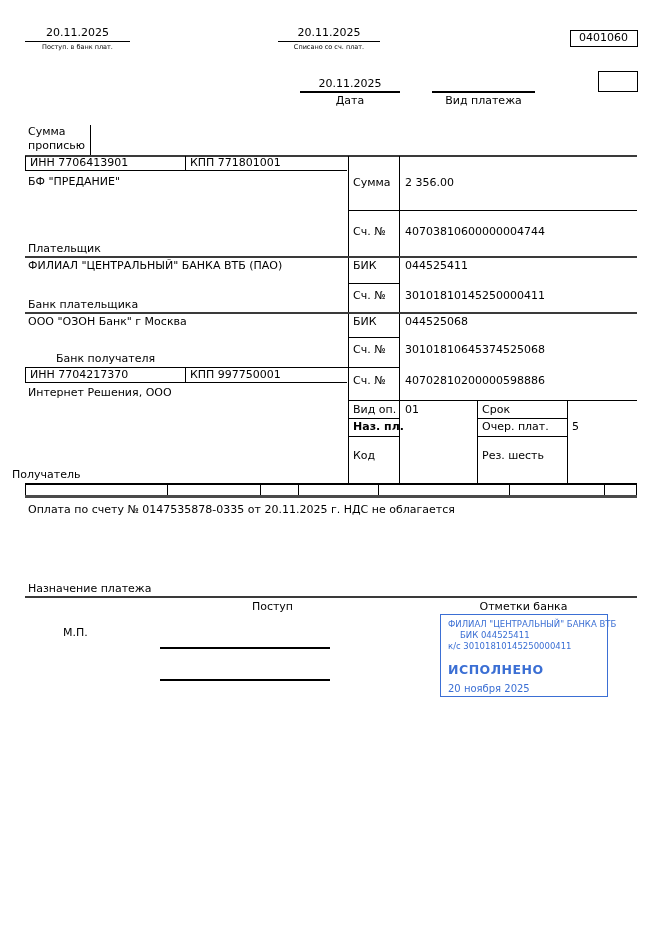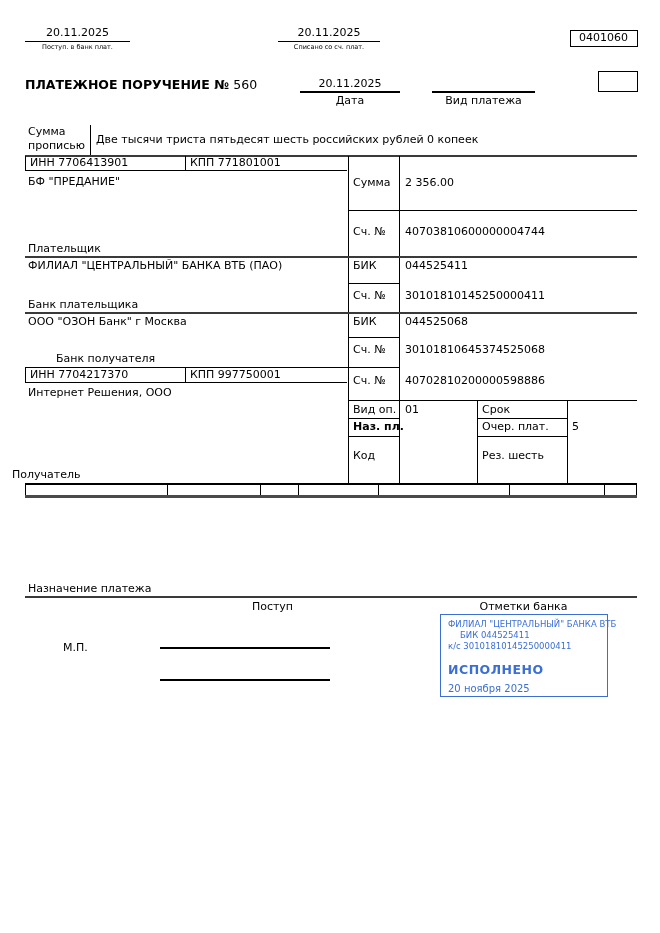--- a/index.html
+++ b/index.html
@@ -29,35 +29,33 @@
   <div class="t tc tiny" style="left:25px;top:44px;width:105px;">Поступ. в банк плат.</div>
 
   <div class="t tc" style="left:278px;top:27px;width:102px;">20.11.2025</div>
   <div class="hl" style="left:278px;top:41px;width:102px;"></div>
   <div class="t tc tiny" style="left:278px;top:44px;width:102px;">Списано со сч. плат.</div>
 
   <div class="box" style="left:570px;top:30px;width:68px;height:17px;">
     <div class="t tc" style="left:0;top:1px;width:65px;">0401060</div>
   </div>
 
-  <div class="t" style="left:25px;top:78px;font-size:12.5px;"><span class="b">ПЛАТЕЖНОЕ ПОРУЧЕНИЕ №</span>&nbsp;<span>560</span></div>
 
   <div class="t tc" style="left:300px;top:78px;width:100px;">20.11.2025</div>
   <div class="hl" style="left:300px;top:91px;width:100px;height:1.5px;"></div>
   <div class="t tc" style="left:300px;top:95px;width:100px;">Дата</div>
 
   <div class="hl" style="left:432px;top:91px;width:103px;height:1.5px;"></div>
   <div class="t tc" style="left:432px;top:95px;width:103px;">Вид платежа</div>
 
   <div class="box" style="left:598px;top:71px;width:40px;height:21px;"></div>
 
   <div class="t" style="left:28px;top:126px;">Сумма</div>
   <div class="t" style="left:28px;top:140px;">прописью</div>
   <div class="vl" style="left:90px;top:125px;height:31px;"></div>
-  <div class="t" style="left:96px;top:134px;">Две тысячи триста пятьдесят шесть российских рублей 0 копеек</div>
   <div class="hl2" style="left:25px;top:155px;width:612px;"></div>
 
   <div class="vl" style="left:25px;top:156px;height:14px;"></div>
   <div class="t" style="left:30px;top:157px;">ИНН 7706413901</div>
   <div class="vl" style="left:185px;top:156px;height:14px;"></div>
   <div class="t" style="left:190px;top:157px;">КПП 771801001</div>
   <div class="hl" style="left:25px;top:170px;width:322px;"></div>
 
   <div class="vl" style="left:348px;top:156px;height:327px;"></div>
   <div class="vl" style="left:399px;top:156px;height:327px;"></div>
@@ -122,27 +120,28 @@
   <div class="vl" style="left:25px;top:483px;height:12px;"></div>
   <div class="vl" style="left:167px;top:483px;height:12px;"></div>
   <div class="vl" style="left:260px;top:483px;height:12px;"></div>
   <div class="vl" style="left:298px;top:483px;height:12px;"></div>
   <div class="vl" style="left:378px;top:483px;height:12px;"></div>
   <div class="vl" style="left:509px;top:483px;height:12px;"></div>
   <div class="vl" style="left:604px;top:483px;height:12px;"></div>
   <div class="vl" style="left:636px;top:483px;height:12px;"></div>
   <div class="hl2" style="left:25px;top:495px;width:612px;height:2.5px;background:#4a4a4a;"></div>
 
+  <div class="t" style="left:28px;top:504px;">Оплата по счету № 0147535878-0335 от 20.11.2025 г. НДС не облагается</div>
   <div class="t" style="left:28px;top:583px;">Назначение платежа</div>
   <div class="hl2" style="left:25px;top:596px;width:612px;"></div>
 
   <div class="t tc" style="left:200px;top:601px;width:145px;">Поступ</div>
   <div class="t tc" style="left:440px;top:601px;width:167px;">Отметки банка</div>
 
-  <div class="t" style="left:63px;top:642px;">М.П.</div>
+  <div class="t" style="left:63px;top:627px;">М.П.</div>
   <div class="hl" style="left:160px;top:647px;width:170px;height:1.5px;"></div>
   <div class="hl" style="left:160px;top:679px;width:170px;height:1.5px;"></div>
 
   <div class="stamp" style="left:440px;top:614px;width:168px;height:83px;">
     <div class="st" style="left:7px;top:5px;">ФИЛИАЛ "ЦЕНТРАЛЬНЫЙ" БАНКА ВТБ</div>
     <div class="st" style="left:7px;top:16px;margin-left:12px;">БИК 044525411</div>
     <div class="st" style="left:7px;top:27px;">к/с 30101810145250000411</div>
     <div class="st b" style="left:7px;top:48px;font-size:12.5px;letter-spacing:0.5px;">ИСПОЛНЕНО</div>
     <div class="st" style="left:7px;top:68px;font-size:10px;">20 ноября 2025</div>
   </div>

